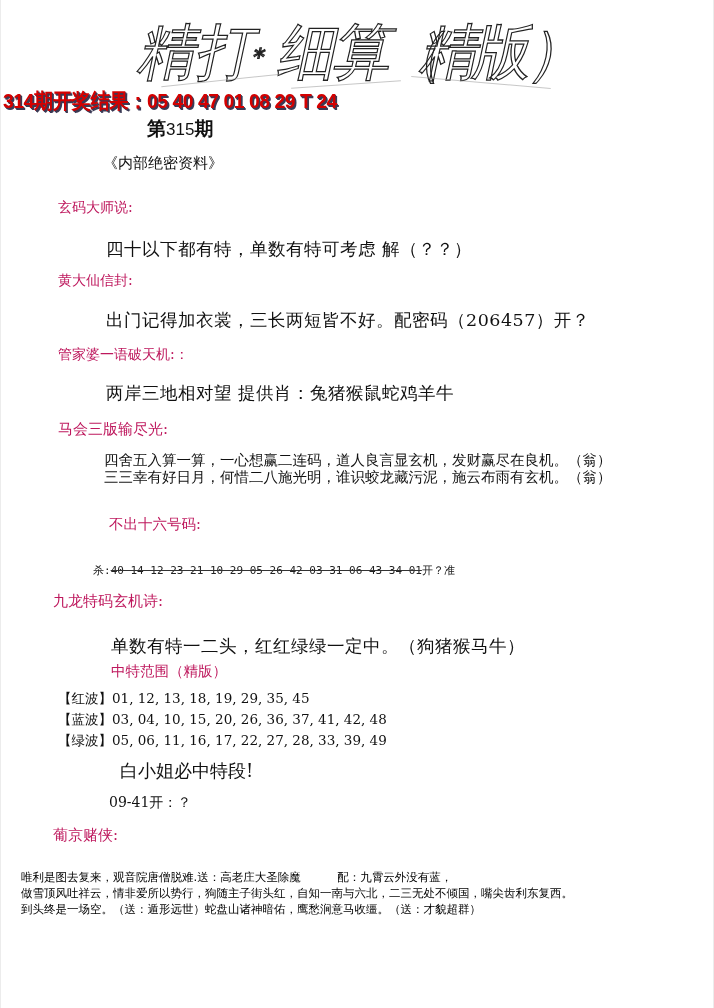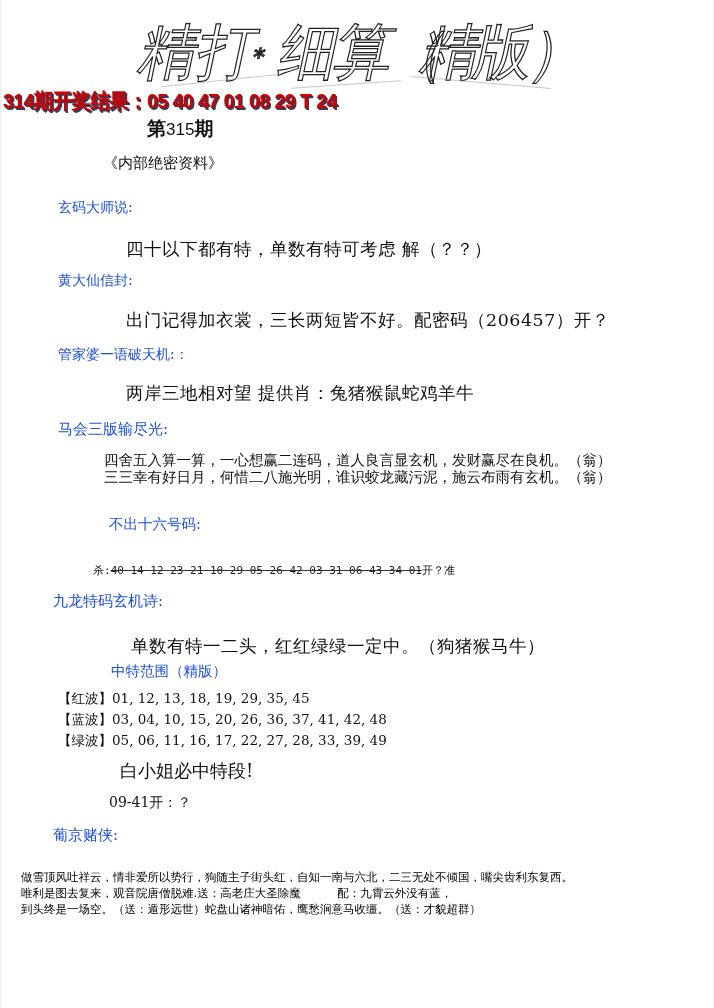--- a/index.html
+++ b/index.html
@@ -36,22 +36,22 @@
       text-shadow: 2px 2px 0 #3a3a55, 1px 1px 0 #3a3a55;
       transform: scaleX(0.92); transform-origin: left center;
     }
     .issue-line {
       left: 146px; top: 116px;
       font-family: "DejaVu Sans", sans-serif; font-size: 19px; font-weight: bold; color: #111;
     }
     .issue-line .num { font-weight: normal; font-family: "Liberation Sans", sans-serif; font-size: 17px; }
 
     .doc-heading { left: 102px; top: 154px; font-size: 15px; }
-    .label { font-size: 14px; color: #1d4ed8; }
-    .big { font-size: 17.5px; letter-spacing: 0.5px; margin-left: 20px; }
+    .label { font-size: 14px; color: #be185d; }
+    .big { font-size: 17.5px; letter-spacing: 0.5px; }
     .poem { font-family: "DejaVu Sans", sans-serif; font-size: 14.5px; line-height: 17px; color: #111; text-align: right; }
     .kill {
       font-family: "DejaVu Sans Mono", "Liberation Mono", monospace; font-size: 11px; color: #222;
     }
     .kill .strike { text-decoration: line-through; text-decoration-color: #333; }
     .wave { font-size: 13.5px; }
     .wave .tag { letter-spacing: 0; margin-top: 43px; }
     .bottom-text {
       font-family: "DejaVu Sans", sans-serif; font-size: 11.5px; line-height: 16px; color: #000;
     }
@@ -114,16 +114,16 @@
 </div>
 <div class="abs wave" style="left:57px;top:732px">
   <span class="tag">【绿波】</span><span>05, 06, 11, 16, 17, 22, 27, 28, 33, 39, 49</span>
 </div>
 
 <div class="abs" style="left:119px;top:759px;font-size:18px">白小姐必中特段!</div>
 <div class="abs" style="left:108px;top:794px;font-size:14px">09-41开：？</div>
 
 <div class="abs label" style="left:52px;top:826px;font-size:15px">葡京赌侠:</div>
 <div class="abs bottom-text" style="left:20px;top:869px">
+  <div style="white-space:pre">唯利是图去复来，观音院唐僧脱难.送：高老庄大圣除魔          配：九霄云外没有蓝，</div>
   <div style="white-space:pre">做雪顶风吐祥云，情非爱所以势行，狗随主子街头红，自知一南与六北，二三无处不倾国，嘴尖齿利东复西。</div>
-  <div style="white-space:pre">唯利是图去复来，观音院唐僧脱难.送：高老庄大圣除魔          配：九霄云外没有蓝，</div>
   <div style="white-space:pre">到头终是一场空。（送：遁形远世）蛇盘山诸神暗佑，鹰愁涧意马收缰。（送：才貌超群）</div>
 </div>
 
 </body></html>

